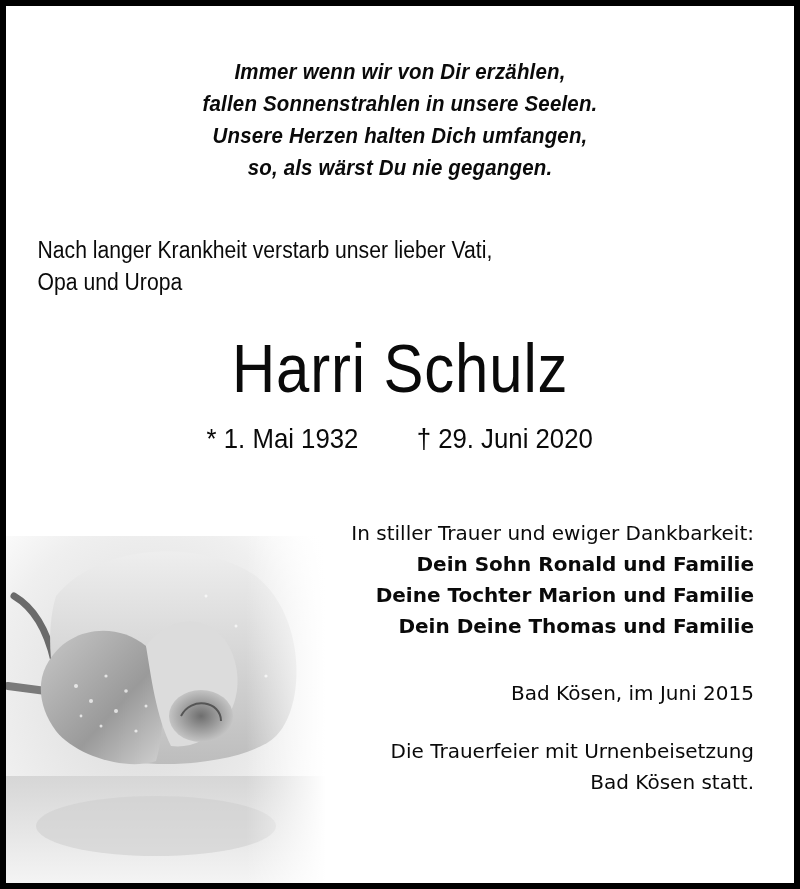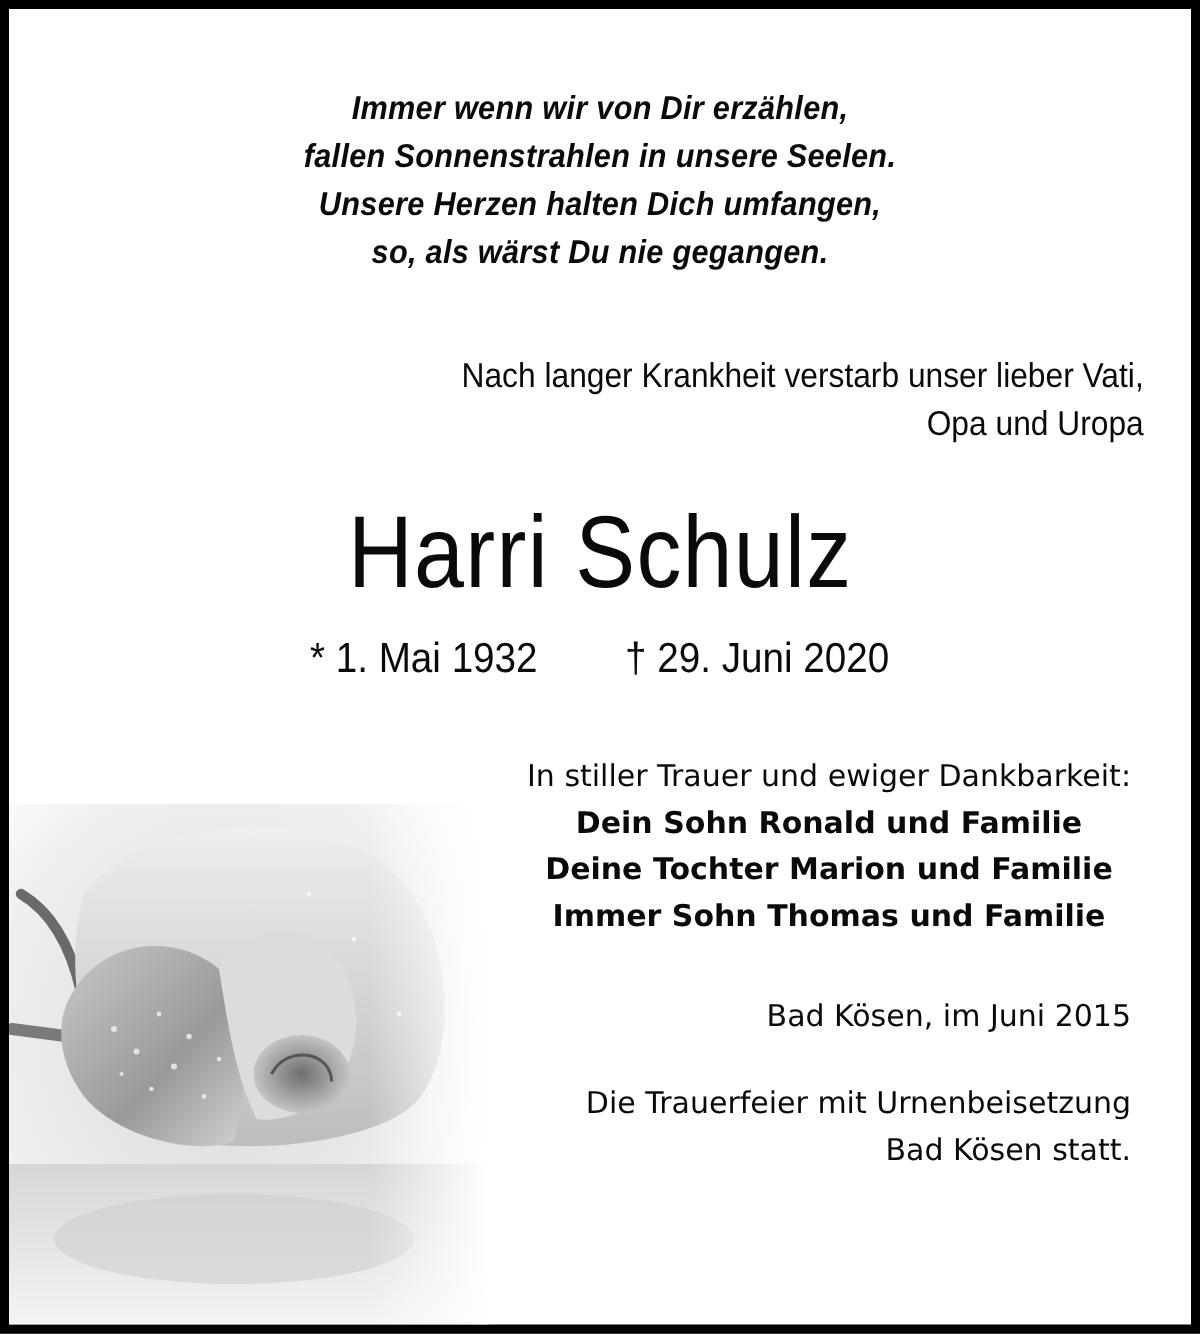--- a/index.html
+++ b/index.html
@@ -31,21 +31,21 @@
       font-style: italic;
       font-weight: bold;
       font-size: 22px;
       line-height: 32px;
       letter-spacing: 0.2px;
     }
     .poem div { transform: scaleX(0.93); }
     .intro {
       position: absolute;
       left: 0; right: 0; top: 228px;
-      text-align: right;
+      text-align: left;
       font-family: "Liberation Sans", sans-serif;
       font-size: 23px;
       line-height: 32px;
     }
     .intro div { transform: scaleX(0.92); }
     .name {
       position: absolute;
       left: 0; right: 0; top: 322px;
       text-align: center;
       font-family: "Liberation Sans", sans-serif;
@@ -65,23 +65,24 @@
     .dates span { display: inline-block; transform: scaleX(0.92); }
     .dates .gap { display: inline-block; width: 44px; }
     .right-block {
       position: absolute;
       right: 40px;
       text-align: right;
       font-family: "DejaVu Sans", sans-serif;
       font-size: 20px;
       line-height: 31px;
       z-index: 2;
+      margin-top: 16px;
     }
     .mourning { top: 496px; }
-    .mourning .bold { font-weight: bold; text-align: center; }
+    .mourning .bold { font-weight: bold; }
     .place { top: 656px; }
     .funeral { top: 714px; }
   </style>
 </head>
 <body>
 
 <div class="frame">
   <div class="card">
 
     <svg class="rose" viewBox="0 0 320 347" xmlns="http://www.w3.org/2000/svg">
@@ -164,21 +165,21 @@
     </div>
 
     <div class="dates">
       <span>* 1. Mai 1932</span><span class="gap"></span><span>† 29. Juni 2020</span>
     </div>
 
     <div class="right-block mourning">
       <div>In stiller Trauer und ewiger Dankbarkeit:</div>
       <div class="bold">Dein Sohn Ronald und Familie</div>
       <div class="bold">Deine Tochter Marion und Familie</div>
-      <div class="bold">Immer Sohn Thomas und Familie</div>
+      <div class="bold">Dein Deine Thomas und Familie</div>
     </div>
 
     <div class="right-block place">
       <div>Bad Kösen, im Juni 2015</div>
     </div>
 
     <div class="right-block funeral">
       <div>Die Trauerfeier mit Urnenbeisetzung</div>
       <div>Bad Kösen statt.</div>
     </div>

